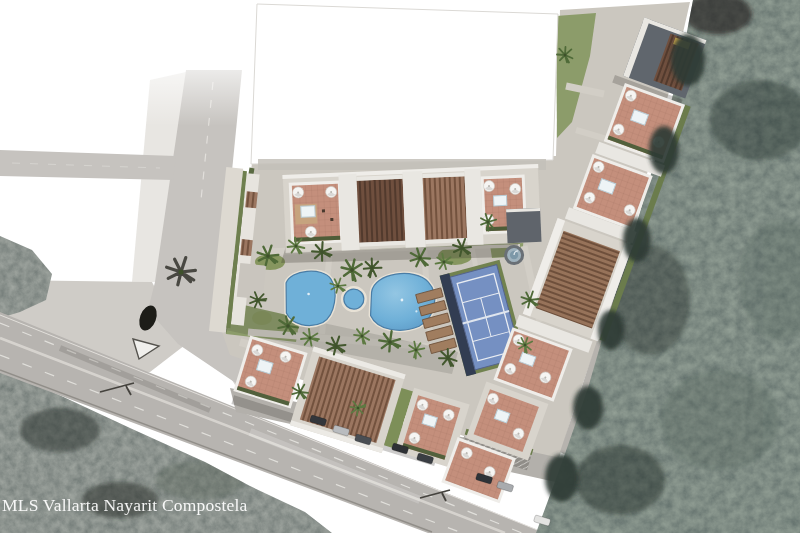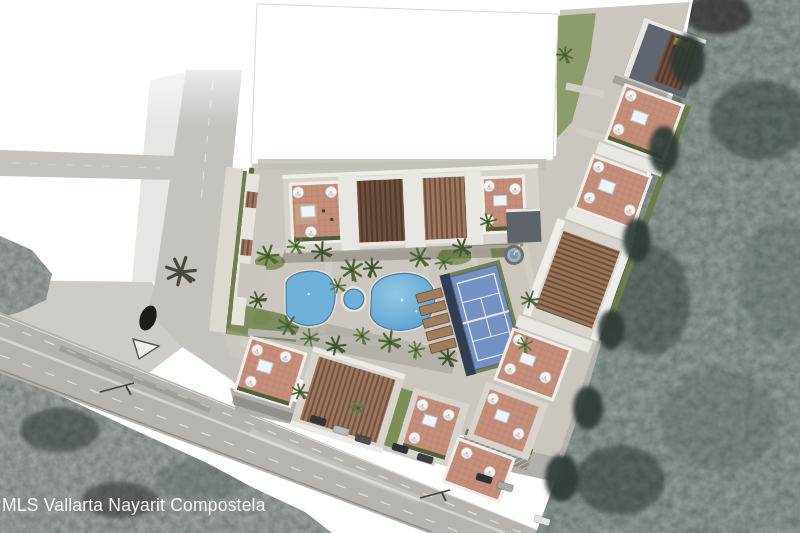--- a/index.html
+++ b/index.html
@@ -1,17 +1,17 @@
 <!DOCTYPE html>
 <html><head>
 <meta charset="utf-8">
 <style>
   html,body{margin:0;padding:0;background:#fff;}
   .stage{position:relative;width:800px;height:533px;overflow:hidden;background:#ffffff;
-         font-family:Liberation Sans, sans-serif;}
+         font-family:Liberation Serif, serif;}
   .stage svg{position:absolute;left:0;top:0;}
   .watermark{position:absolute;left:2px;top:495px;font-size:17.5px;letter-spacing:.2px;
              color:rgba(255,255,255,.93);white-space:nowrap;}
 </style>
 </head>
 <body>
 
 <div class="stage">
 <svg width="800" height="533" viewBox="0 0 800 533">
   <defs>

